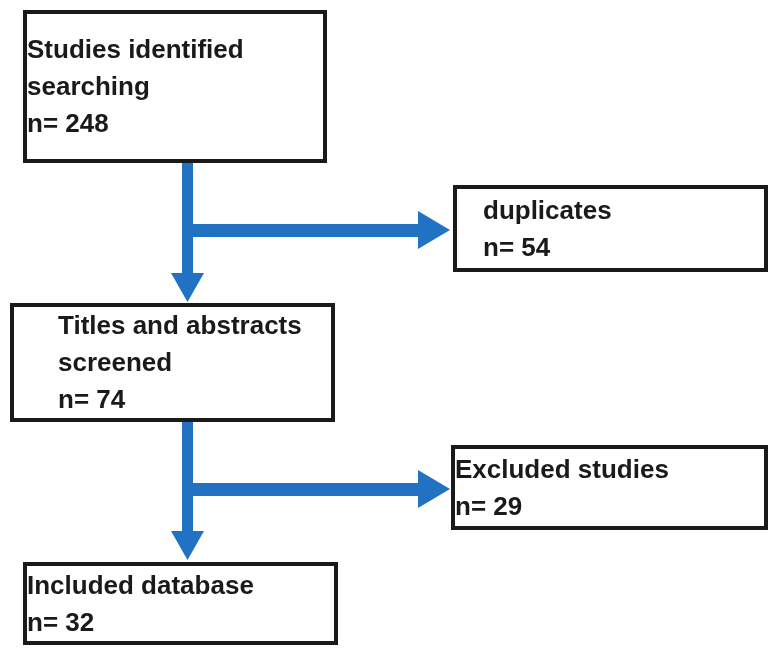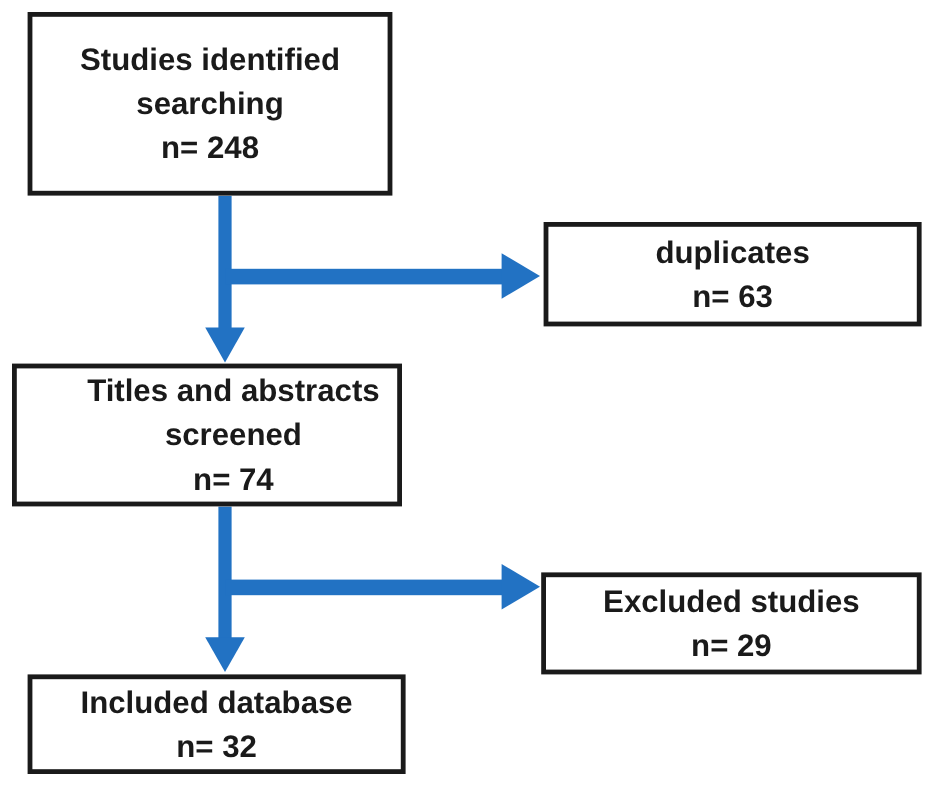--- a/index.html
+++ b/index.html
@@ -31,33 +31,33 @@
   .arrow-shape {
     fill: var(--arrow);
   }
   .box {
     position: absolute;
     box-sizing: border-box;
     background: var(--background);
     border: 4px solid var(--box-border);
     display: flex;
     flex-direction: column;
-    align-items: center;
+    align-items: flex-start;
     justify-content: center;
     text-align: center;
     font-weight: bold;
     font-size: 26px;
     line-height: 37px;
     color: var(--text);
     white-space: nowrap;
   }
   .box-identified { left: 23px;  top: 10px;  width: 304px; height: 153px; }
-  .box-duplicates { left: 453px; top: 185px; width: 315px; height: 87px;  }
+  .box-duplicates { left: 453px; top: 185px; width: 315px; height: 87px; padding-left: 26px;  }
   .box-screened   { left: 10px;  top: 303px; width: 325px; height: 119px; padding-left: 44px; }
-  .box-excluded   { left: 451px; top: 445px; width: 317px; height: 85px; margin-top: 32px;  }
+  .box-excluded   { left: 451px; top: 445px; width: 317px; height: 85px;  }
   .box-included   { left: 23px;  top: 562px; width: 315px; height: 83px;  }
 </style>
 </head>
 <body>
 
 <div class="canvas">
 
   <svg class="arrows" viewBox="0 0 781 657" xmlns="http://www.w3.org/2000/svg">
     <g>
       <rect class="arrow-shape" x="182" y="163" width="11" height="112"></rect>
@@ -78,21 +78,21 @@
   </svg>
 
   <div class="box box-identified">
     <div>Studies identified</div>
     <div>searching</div>
     <div>n= 248</div>
   </div>
 
   <div class="box box-duplicates">
     <div>duplicates</div>
-    <div>n= 63</div>
+    <div>n= 54</div>
   </div>
 
   <div class="box box-screened">
     <div>Titles and abstracts</div>
     <div>screened</div>
     <div>n= 74</div>
   </div>
 
   <div class="box box-excluded">
     <div>Excluded studies</div>

